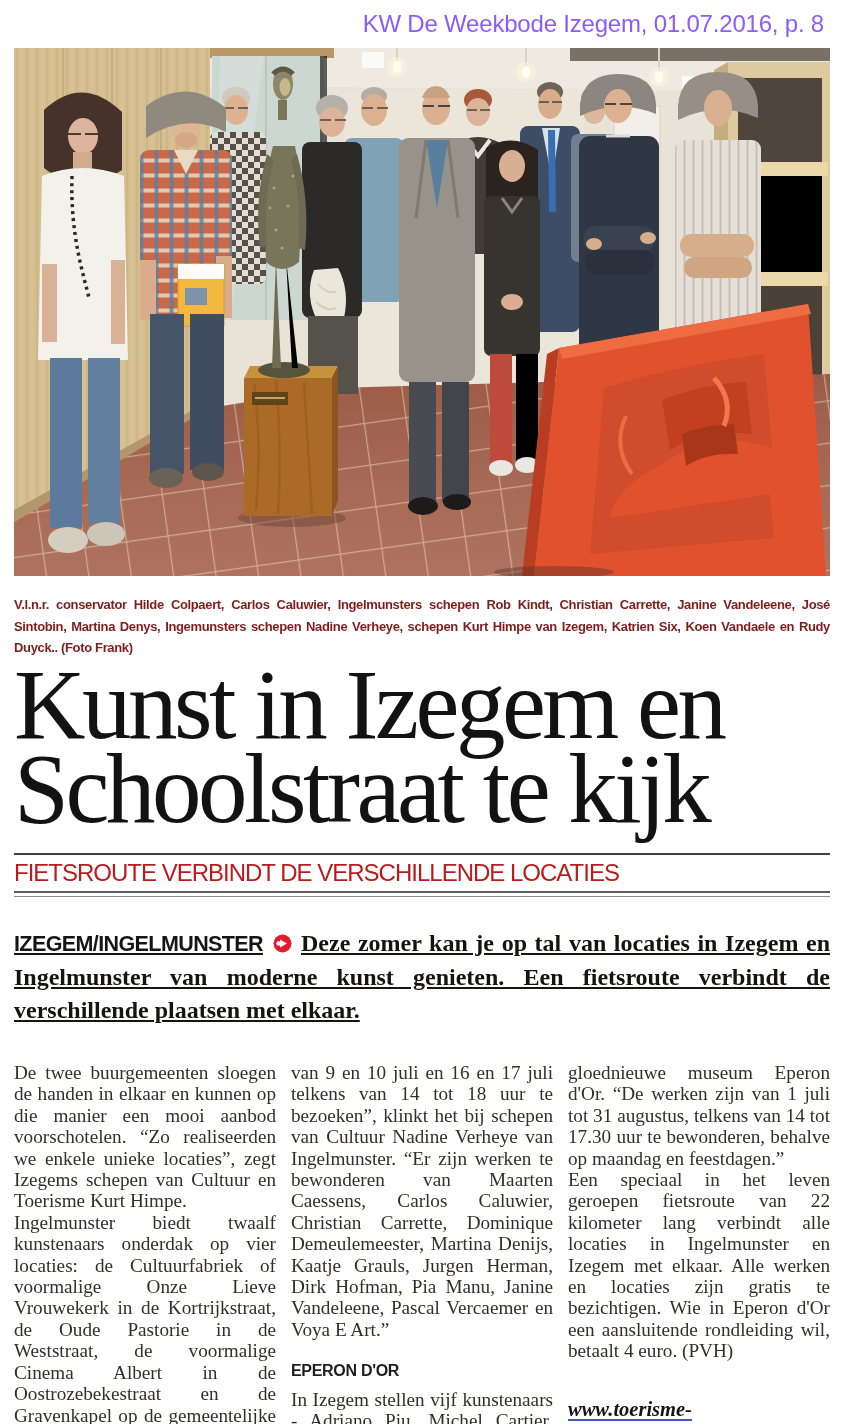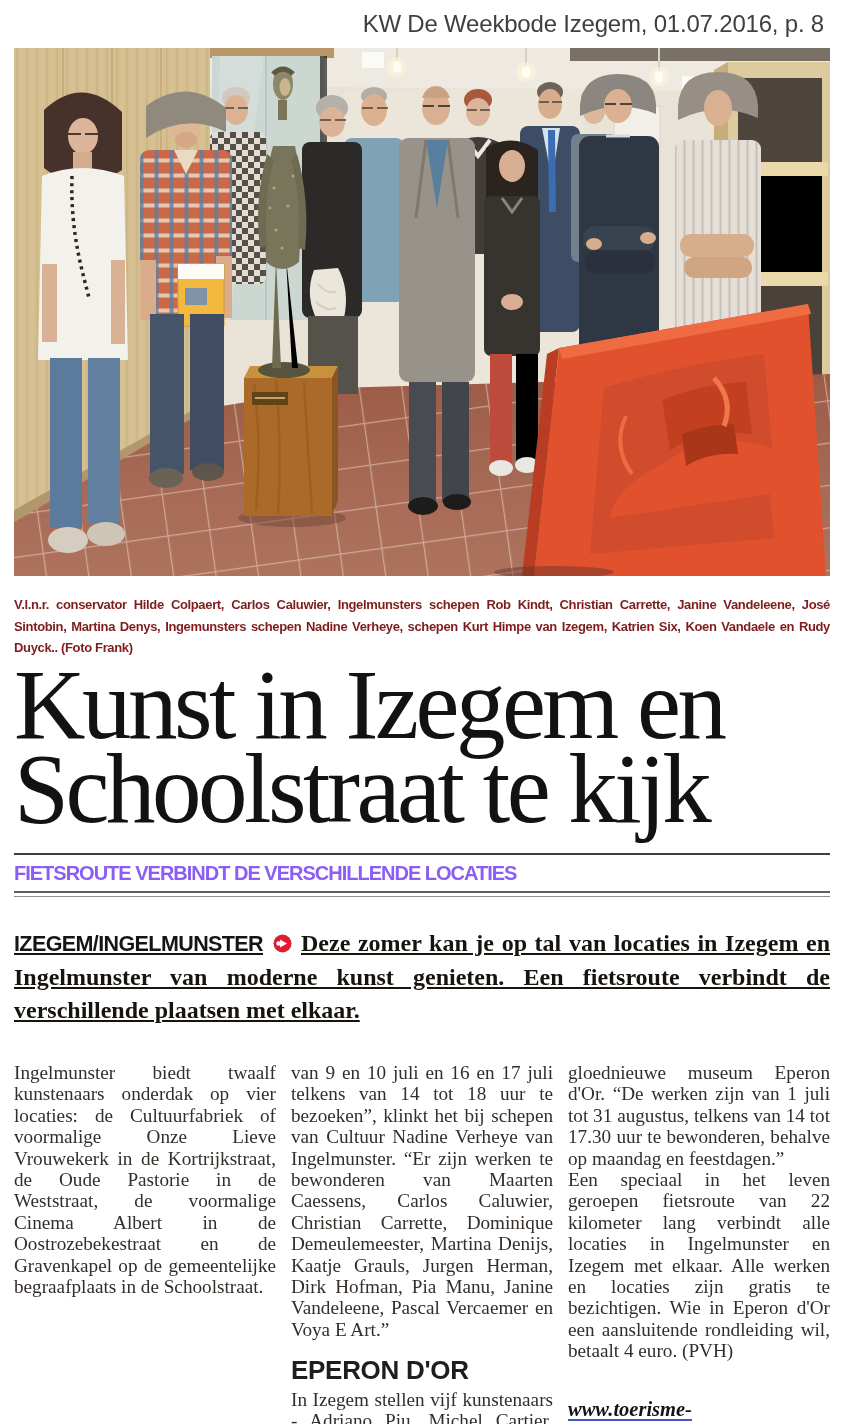--- a/index.html
+++ b/index.html
@@ -5,21 +5,21 @@
   html,body{margin:0;padding:0;}
   body{
     width:844px;height:1424px;overflow:hidden;background:#ffffff;
     font-family:"Liberation Sans",sans-serif;color:#222;
     -webkit-font-smoothing:antialiased;
   }
   .page{width:816px;margin:0 auto;padding:0;}
   
   .masthead{
     margin-top:10px;text-align:right;padding-right:6px;
-    color:#404040;font-size:24px;line-height:28px;font-weight:400;
+    color:#8b5cf6;font-size:24px;line-height:28px;font-weight:400;
     letter-spacing:-0.2px;
   }
   
   .photo-wrap{margin-top:10px;width:816px;height:528px;overflow:hidden;background:#e9e3d7;}
   .photo-wrap svg{display:block;}
   
   .caption{
     margin-top:18px;
     font-weight:700;font-size:13px;line-height:21.5px;
     letter-spacing:-0.35px;color:#7f1d1d;text-align:justify;
@@ -28,22 +28,22 @@
   .headline{
     margin-top:4px;
     font-family:"Liberation Serif",serif;font-weight:400;
     font-size:99px;line-height:84px;letter-spacing:-3.5px;
     color:#121212;
   }
   .headline .hl-line{display:block;white-space:nowrap;}
   
   .subhead-band{margin-top:22px;border-top:2px solid #3f3f3f;padding-top:3px;}
   .subhead-band .subhead-text{
-    font-weight:700;font-size:20px;line-height:30px;letter-spacing:-1px;
-    color:#8b5cf6;
+    font-weight:400;font-size:24px;line-height:30px;letter-spacing:-1px;
+    color:#b91c1c;
   }
   .rule-thick{height:2px;background:#5d5d5d;margin-top:3px;}
   .rule-thin{height:1px;background:#8d8d8d;margin-top:3px;}
   
   .lead{
     margin-top:30px;
     font-family:"Liberation Serif",serif;font-weight:700;
     font-size:24px;line-height:32.5px;color:#17130f;
     text-align:justify;
     text-decoration:underline;
@@ -57,21 +57,21 @@
   .columns{
     margin-top:36px;display:flex;gap:15px;
     font-family:"Liberation Serif",serif;font-size:19.2px;line-height:21.4px;
     color:#332e2a;
   }
   .col{width:262px;flex:0 0 262px;text-align:justify;}
   .col-p{margin:0;}
   .col-subhead{
     margin:20px 0 7px 0;
     font-family:"Liberation Sans",sans-serif;font-weight:700;
-    font-size:26px;letter-spacing:-0.3px;color:#1e1e1e;
+    font-size:16px;letter-spacing:-0.3px;color:#1e1e1e;
   }
   .col-link{
     margin:34px 0 0 0;
     font-style:italic;font-weight:700;font-size:20.5px;line-height:26px;
     color:#141414;
     text-decoration:underline;
     text-decoration-color:#4056c0;
     text-decoration-thickness:1.5px;
     text-underline-offset:3px;
     overflow-wrap:anywhere;
@@ -366,20 +366,21 @@
   <p class="lead">
     <span class="lead-loc">IZEGEM/INGELMUNSTER</span><span class="lead-bullet"><svg width="19" height="19" viewBox="0 0 19 19">
           <circle cx="9.5" cy="9.5" r="9" fill="#e31c2d"></circle>
           <polygon points="7,5.5 14,9.5 7,13.5" fill="#ffffff"></polygon>
           <circle cx="5.5" cy="9.5" r="2.2" fill="#ffffff"></circle>
         </svg></span><span>Deze zomer kan je op tal van locaties in Izegem en Ingelmunster van moderne kunst genieten. Een fietsroute verbindt de verschillende plaatsen met elkaar.</span>
   </p>
 
   <div class="columns">
       <div class="col">
+        <p class="col-p">De twee buurgemeenten sloegen de handen in elkaar en kunnen op die manier een mooi aanbod voorschotelen. “Zo realiseerden we enkele unieke locaties”, zegt Izegems schepen van Cultuur en Toerisme Kurt Himpe.</p>
         <p class="col-p">Ingelmunster biedt twaalf kunstenaars onderdak op vier locaties: de Cultuurfabriek of voormalige Onze Lieve Vrouwekerk in de Kortrijkstraat, de Oude Pastorie in de Weststraat, de voormalige Cinema Albert in de Oostrozebekestraat en de Gravenkapel op de gemeentelijke begraafplaats in de Schoolstraat.</p>
       </div>
       <div class="col">
         <p class="col-p">van 9 en 10 juli en 16 en 17 juli telkens van 14 tot 18 uur te bezoeken”, klinkt het bij schepen van Cultuur Nadine Verheye van Ingelmunster. “Er zijn werken te bewonderen van Maarten Caessens, Carlos Caluwier, Christian Carrette, Dominique Demeulemeester, Martina Denijs, Kaatje Grauls, Jurgen Herman, Dirk Hofman, Pia Manu, Janine Vandeleene, Pascal Vercaemer en Voya E Art.”</p>
         <h3 class="col-subhead">EPERON D'OR</h3>
         <p class="col-p">In Izegem stellen vijf kunstenaars - Adriano Piu, Michel Cartier, Rudy Duyck en Yann-Eric Eichenberger - samen tentoon in het</p>
       </div>
       <div class="col">
         <p class="col-p">gloednieuwe museum Eperon d'Or. “De werken zijn van 1 juli tot 31 augustus, telkens van 14 tot 17.30 uur te bewonderen, behalve op maandag en feestdagen.”</p>
         <p class="col-p">Een speciaal in het leven geroepen fietsroute van 22 kilometer lang verbindt alle locaties in Ingelmunster en Izegem met elkaar. Alle werken en locaties zijn gratis te bezichtigen. Wie in Eperon d'Or een aansluitende rondleiding wil, betaalt 4 euro. (PVH)</p>

